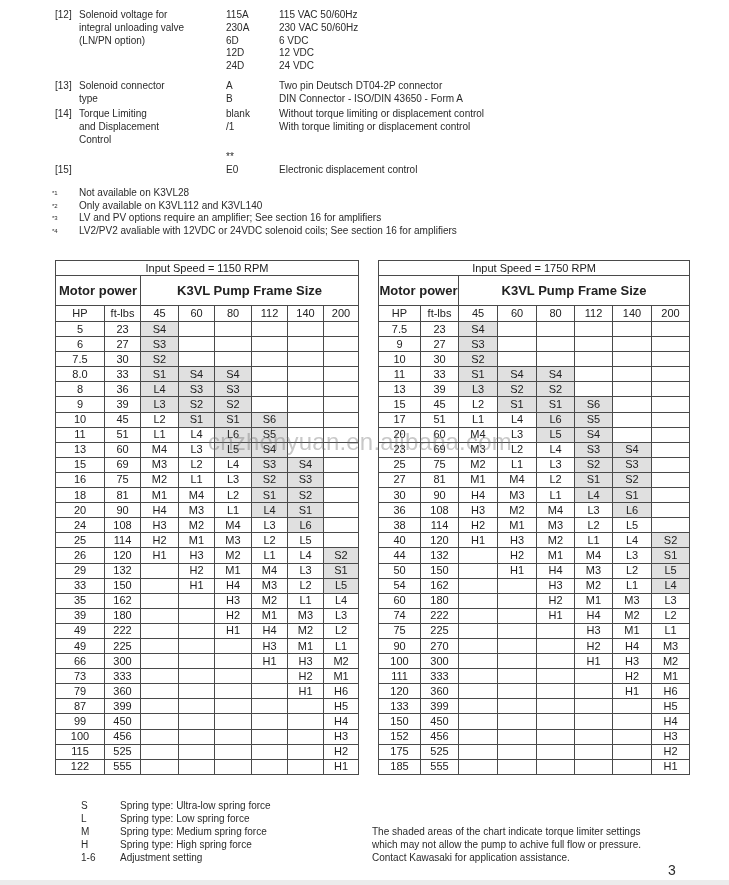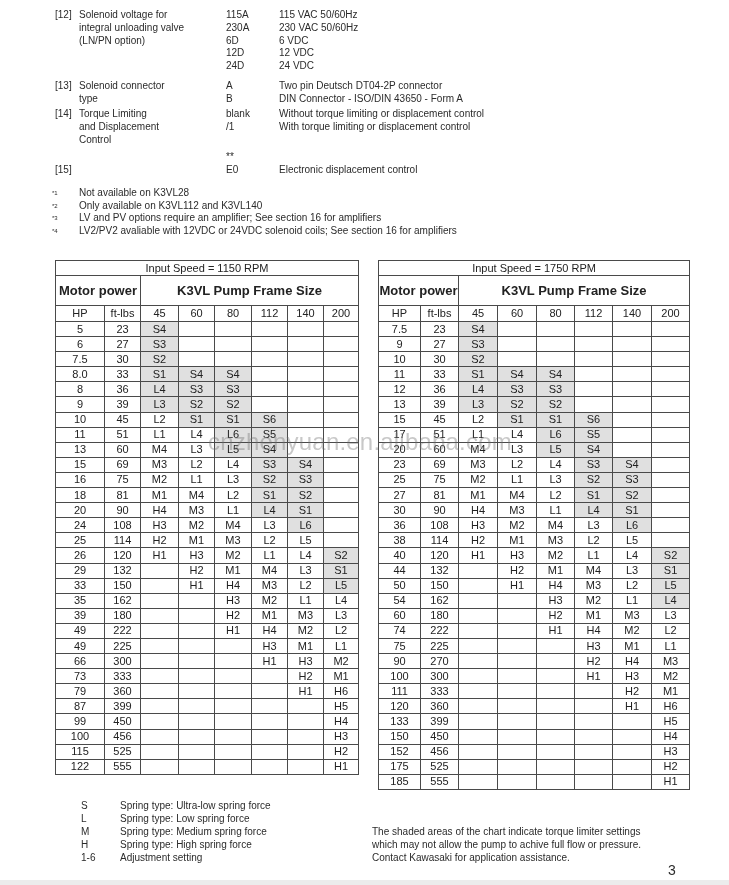--- a/index.html
+++ b/index.html
@@ -555,30 +555,20 @@
         <td>11</td>
         <td>33</td>
         <td class="shaded">S1</td>
         <td class="shaded">S4</td>
         <td class="shaded">S4</td>
         <td></td>
         <td></td>
         <td></td>
       </tr>
       <tr class="r-data">
-        <td>12</td>
-        <td>36</td>
-        <td class="shaded">L4</td>
-        <td class="shaded">S3</td>
-        <td class="shaded">S3</td>
-        <td></td>
-        <td></td>
-        <td></td>
-      </tr>
-      <tr class="r-data">
         <td>13</td>
         <td>39</td>
         <td class="shaded">L3</td>
         <td class="shaded">S2</td>
         <td class="shaded">S2</td>
         <td></td>
         <td></td>
         <td></td>
       </tr>
       <tr class="r-data">

